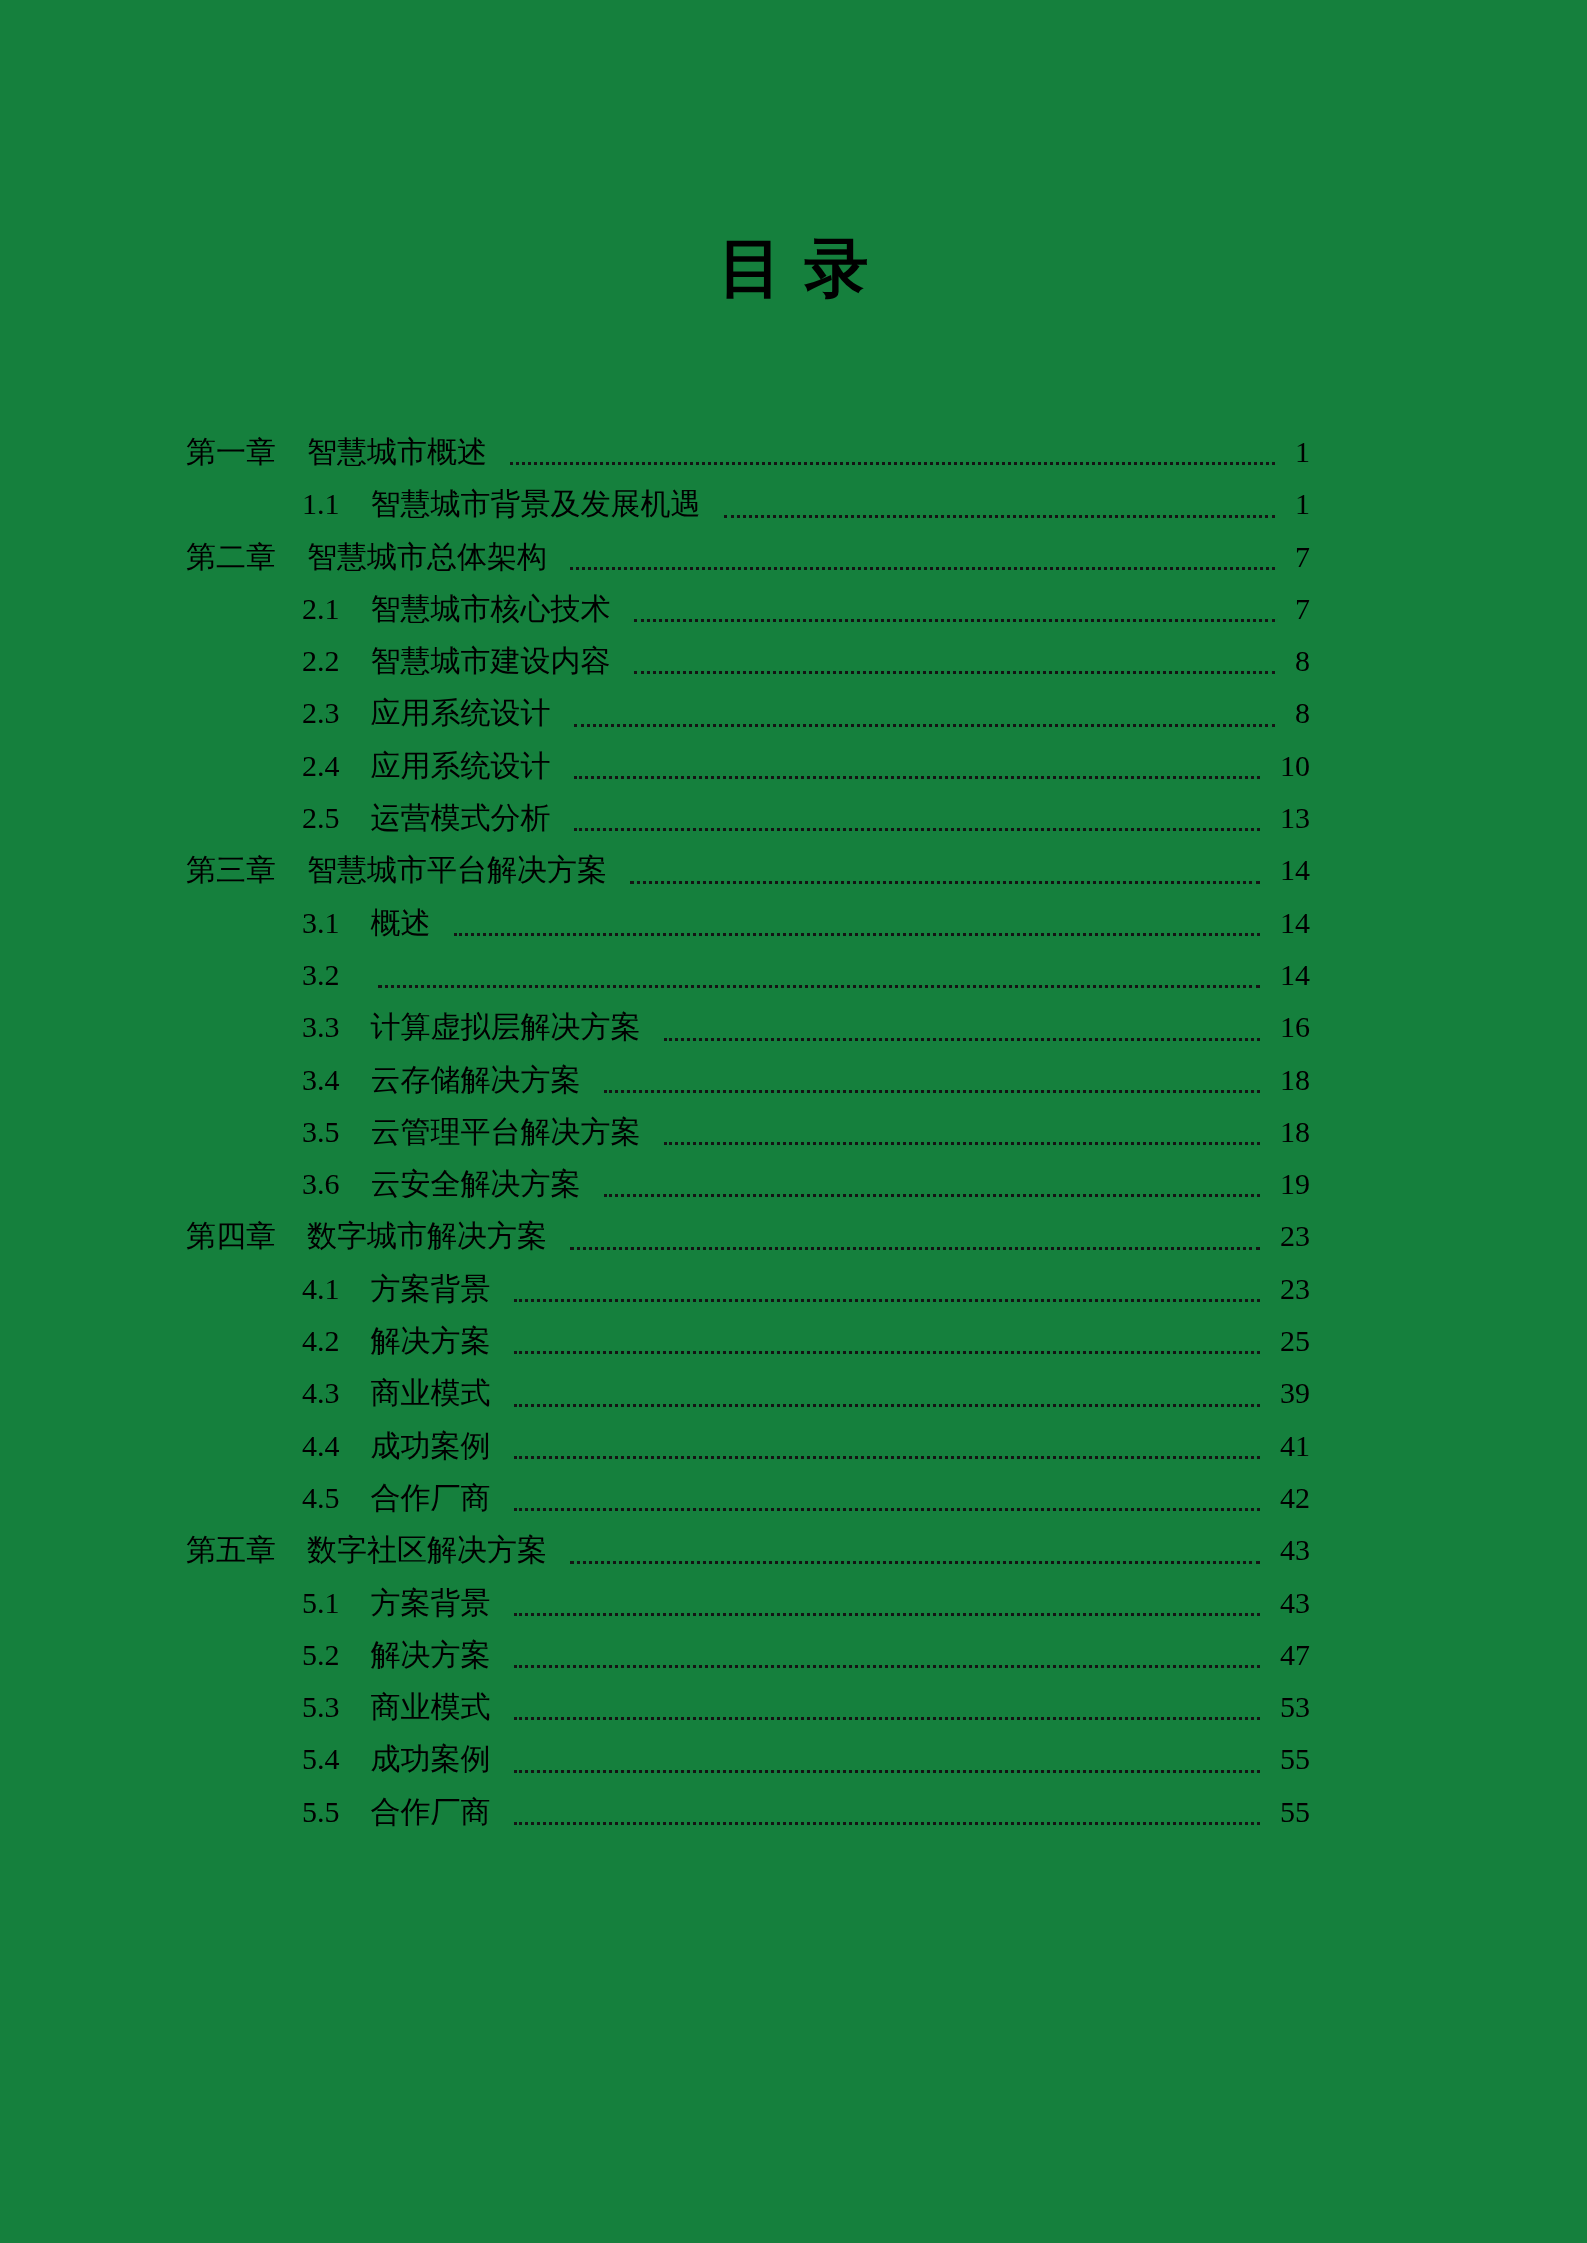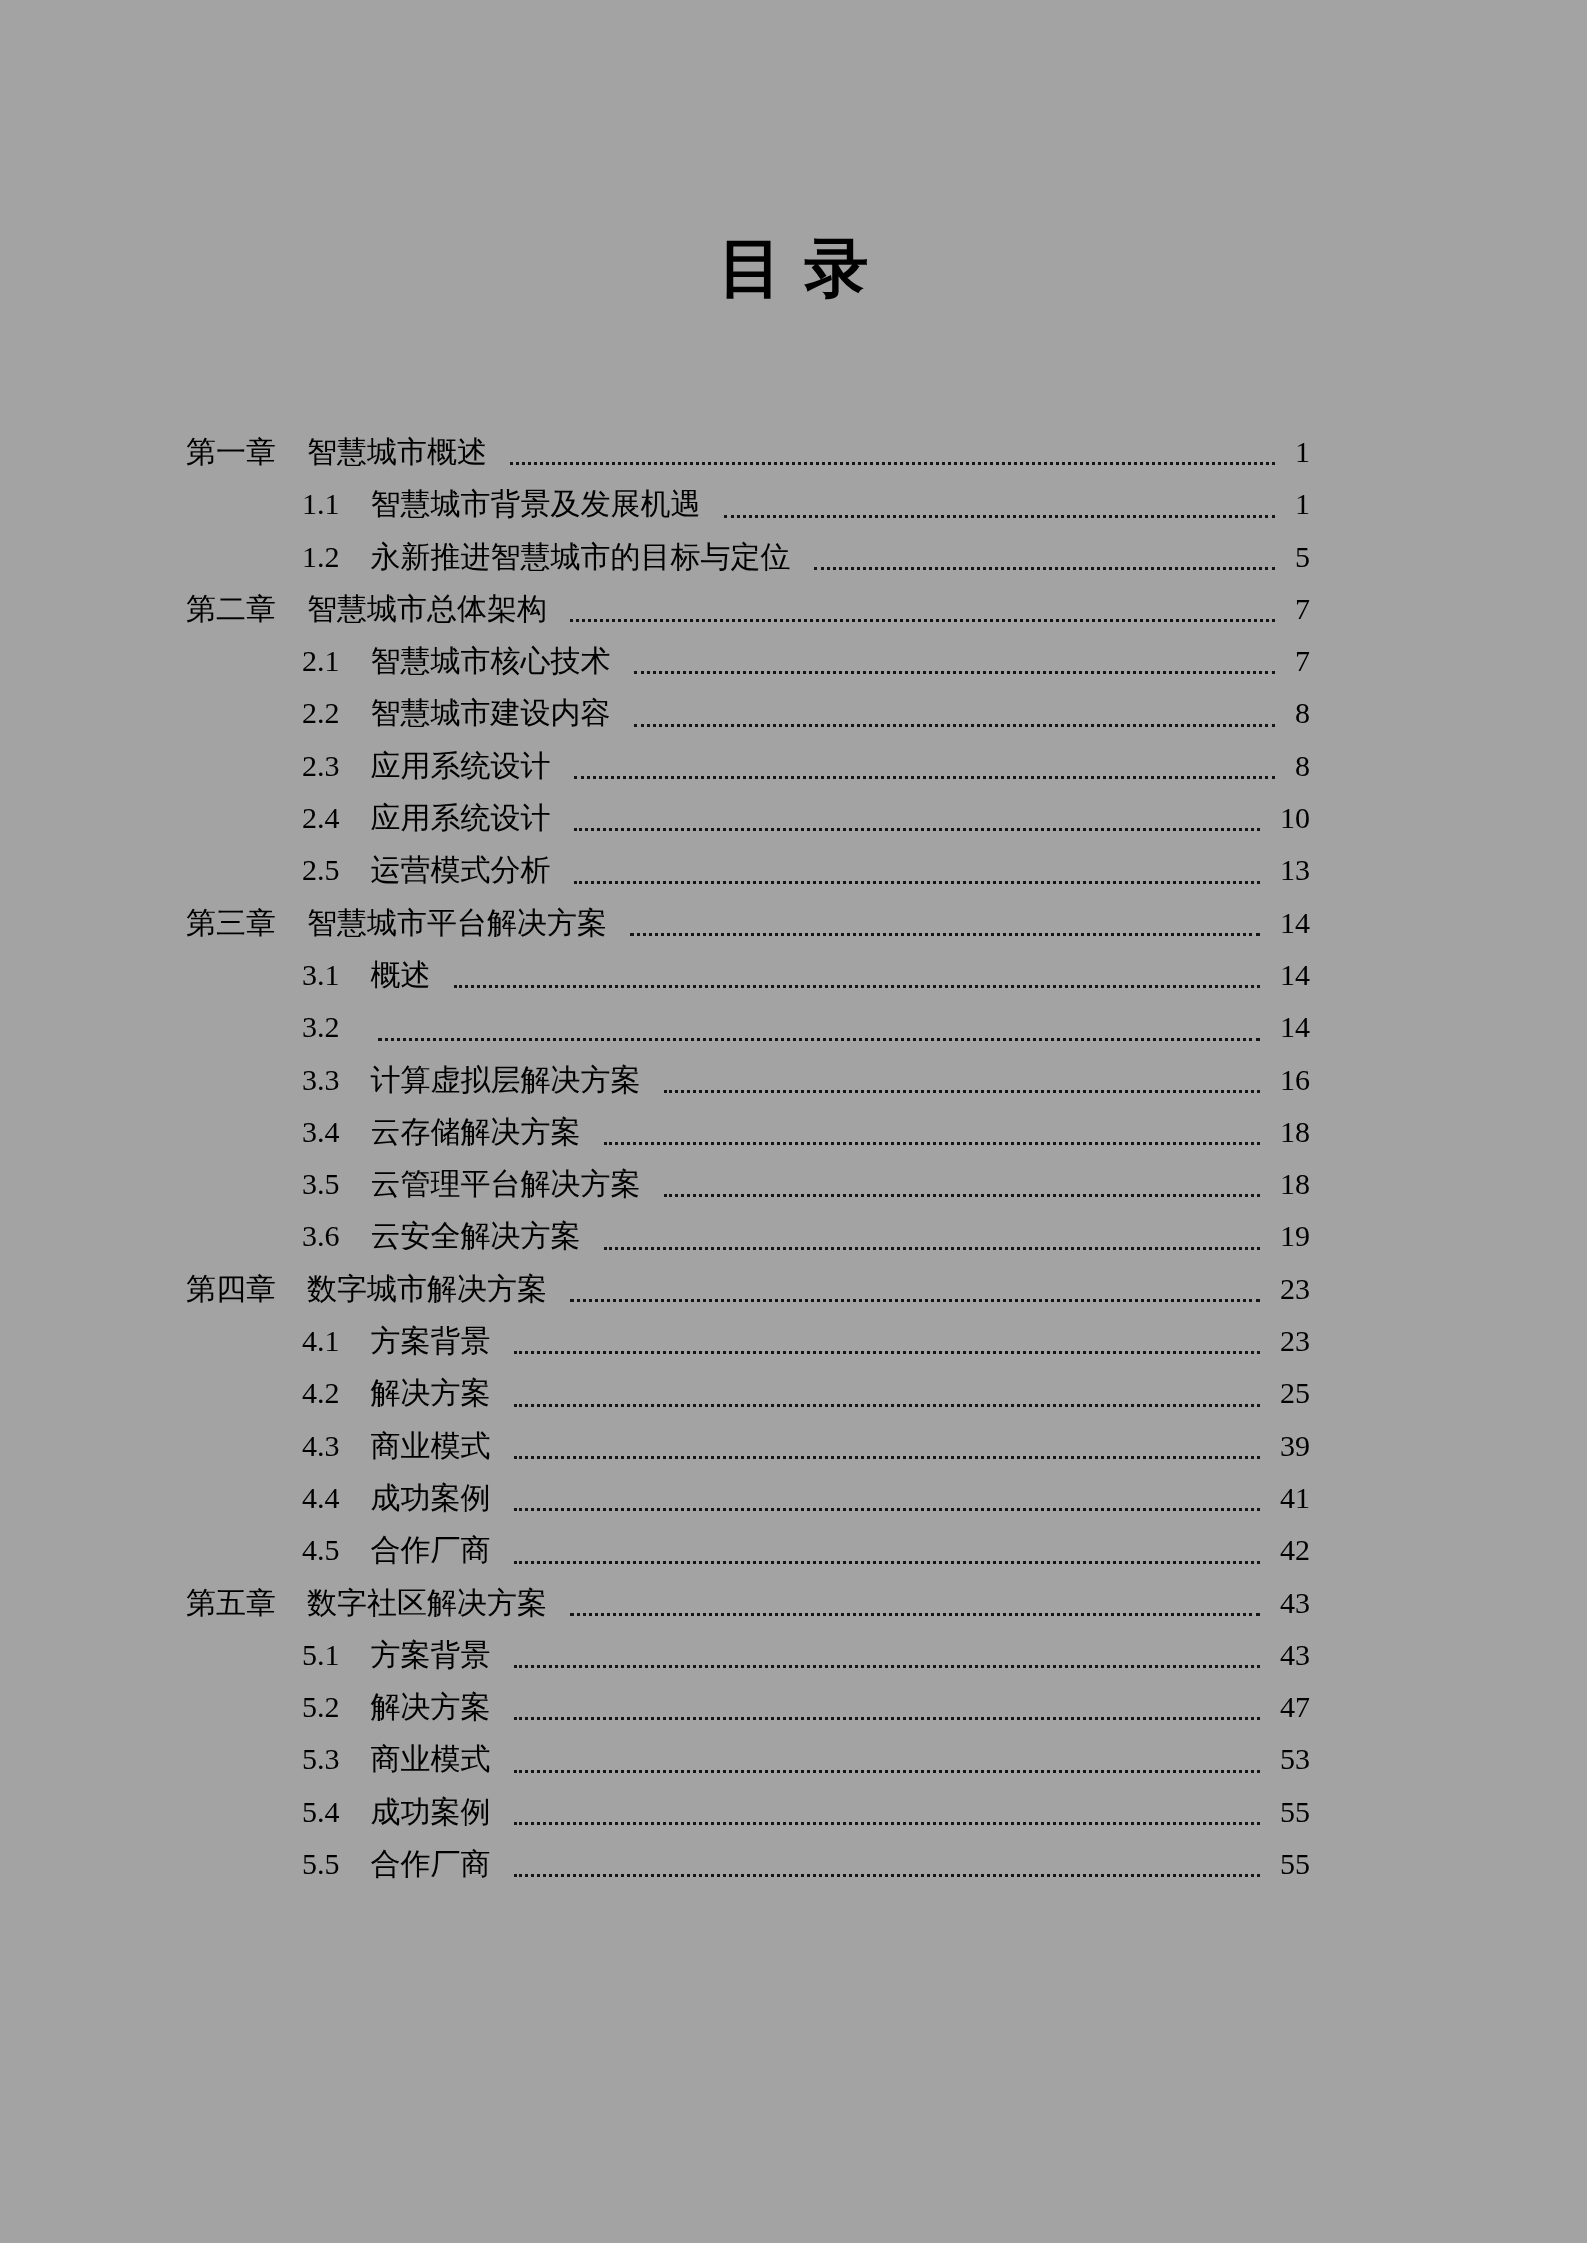--- a/index.html
+++ b/index.html
@@ -11,21 +11,21 @@
     width: 1587px;
     height: 2243px;
     position: relative;
     font-family: "Liberation Serif", "DejaVu Serif", serif;
     color: #000000;
     overflow: hidden;
   }
   .page {
     position: absolute;
     inset: 0;
-    background: #a3a3a3;
+    background: #15803d;
   }
   .doc-title {
     position: absolute;
     top: 234px;
     left: 0;
     width: 100%;
     margin: 0;
     text-align: center;
     font-size: 64px;
     line-height: 1.1;
@@ -79,26 +79,20 @@
     <span class="toc-title">智慧城市概述</span>
     <span class="toc-leader"></span>
     <span class="toc-page-num">1</span>
   </div>
       <div class="toc-row level-2">
     <span class="toc-no">1.1</span>
     <span class="toc-title">智慧城市背景及发展机遇</span>
     <span class="toc-leader"></span>
     <span class="toc-page-num">1</span>
   </div>
-      <div class="toc-row level-2">
-    <span class="toc-no">1.2</span>
-    <span class="toc-title">永新推进智慧城市的目标与定位</span>
-    <span class="toc-leader"></span>
-    <span class="toc-page-num">5</span>
-  </div>
       <div class="toc-row level-1">
     <span class="toc-no">第二章</span>
     <span class="toc-title">智慧城市总体架构</span>
     <span class="toc-leader"></span>
     <span class="toc-page-num">7</span>
   </div>
       <div class="toc-row level-2">
     <span class="toc-no">2.1</span>
     <span class="toc-title">智慧城市核心技术</span>
     <span class="toc-leader"></span>

